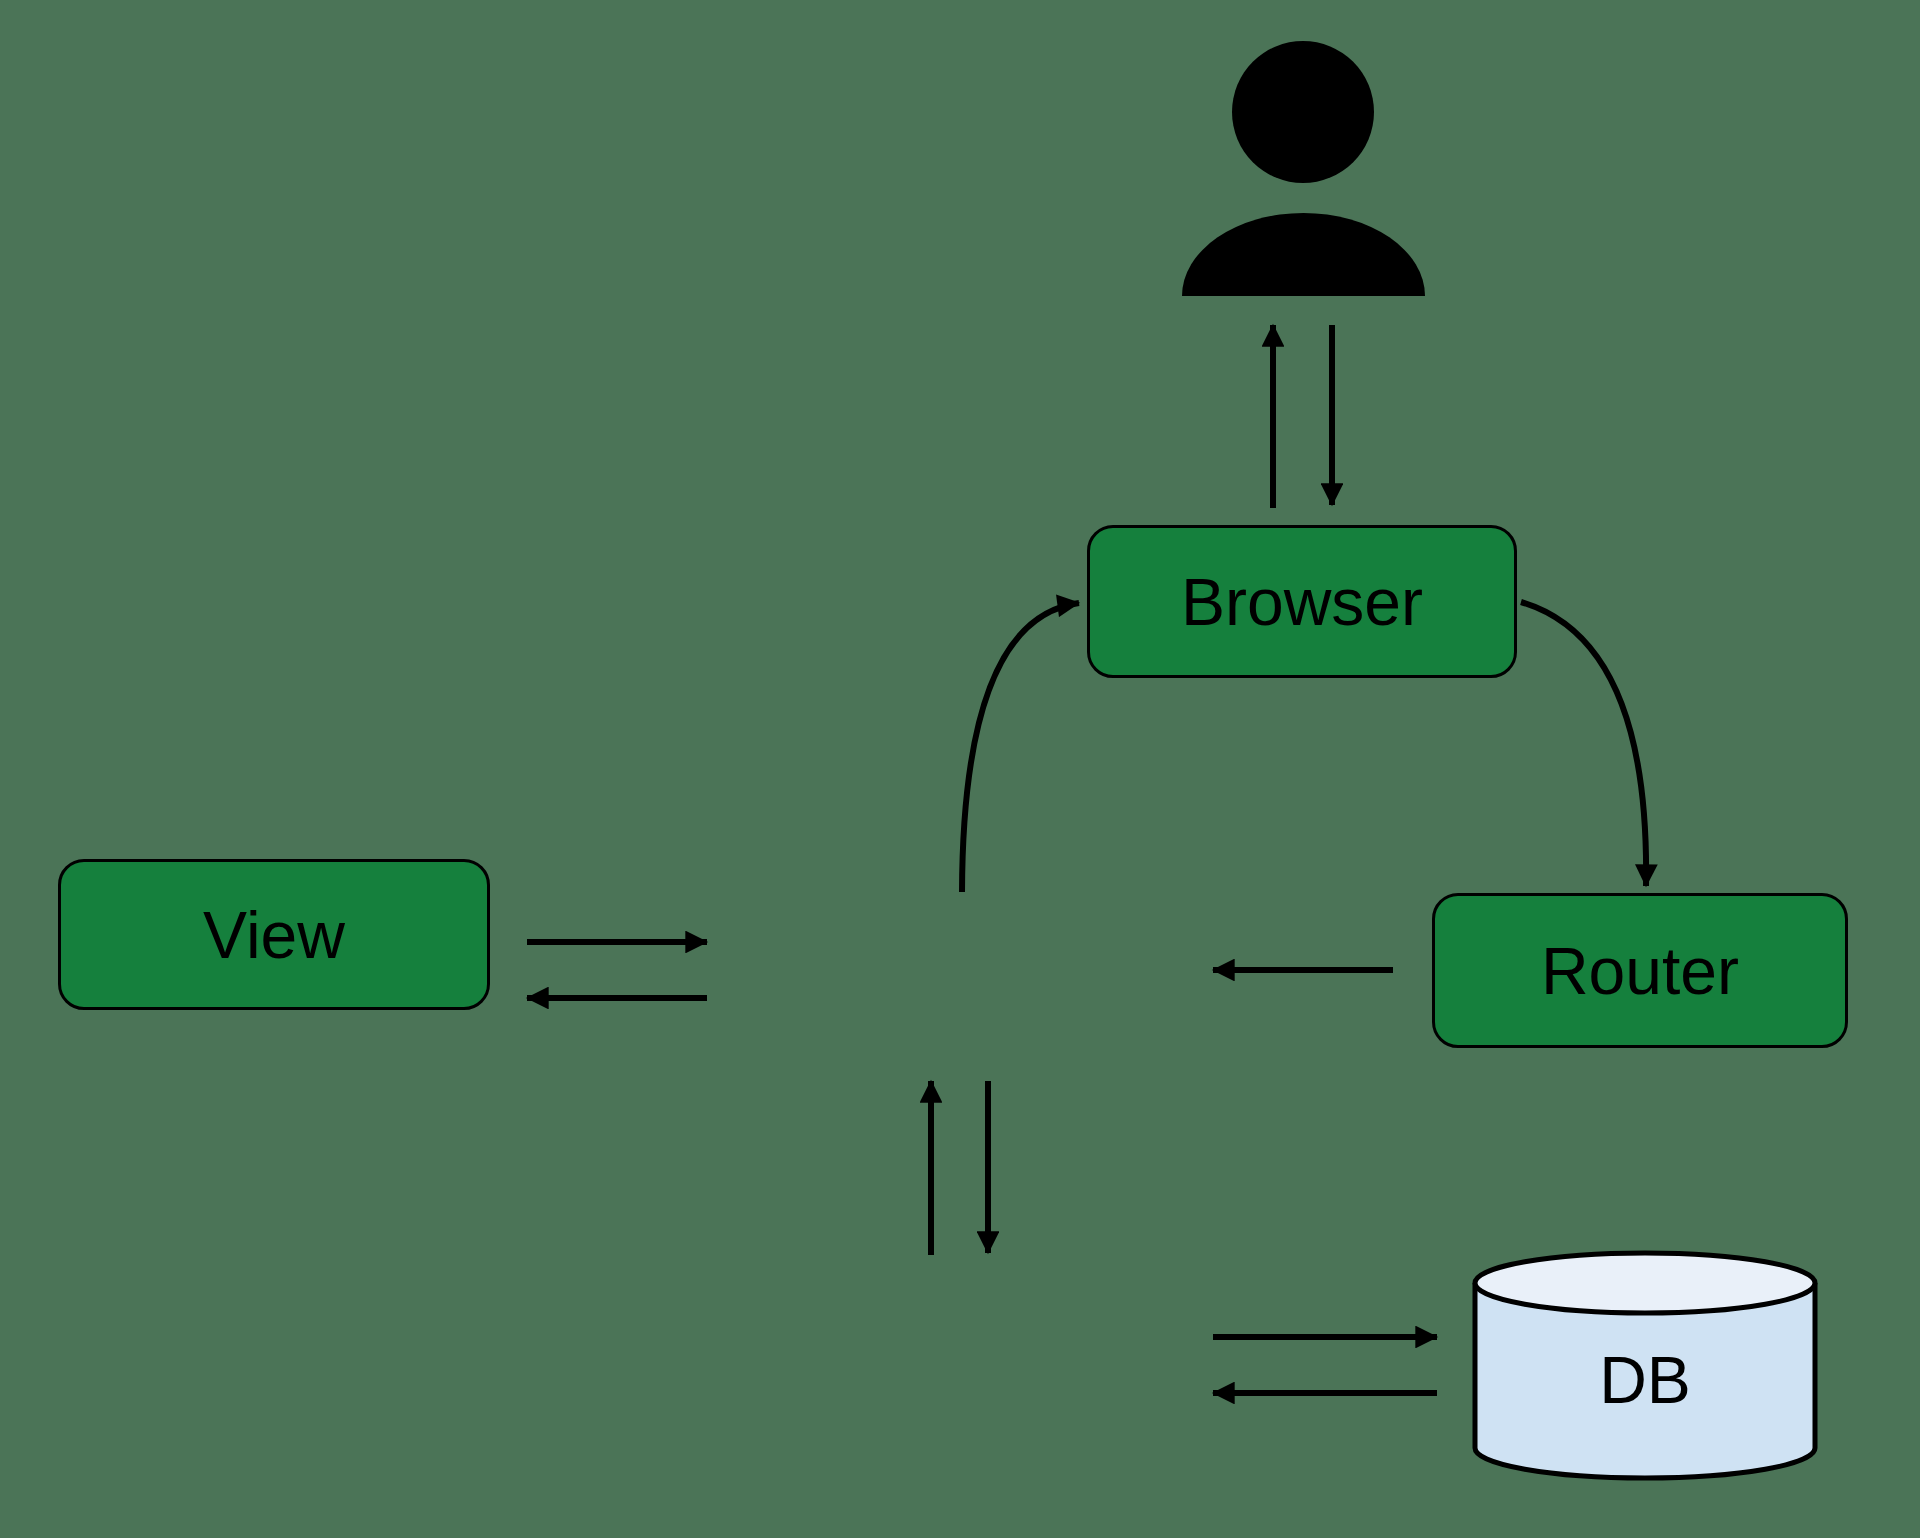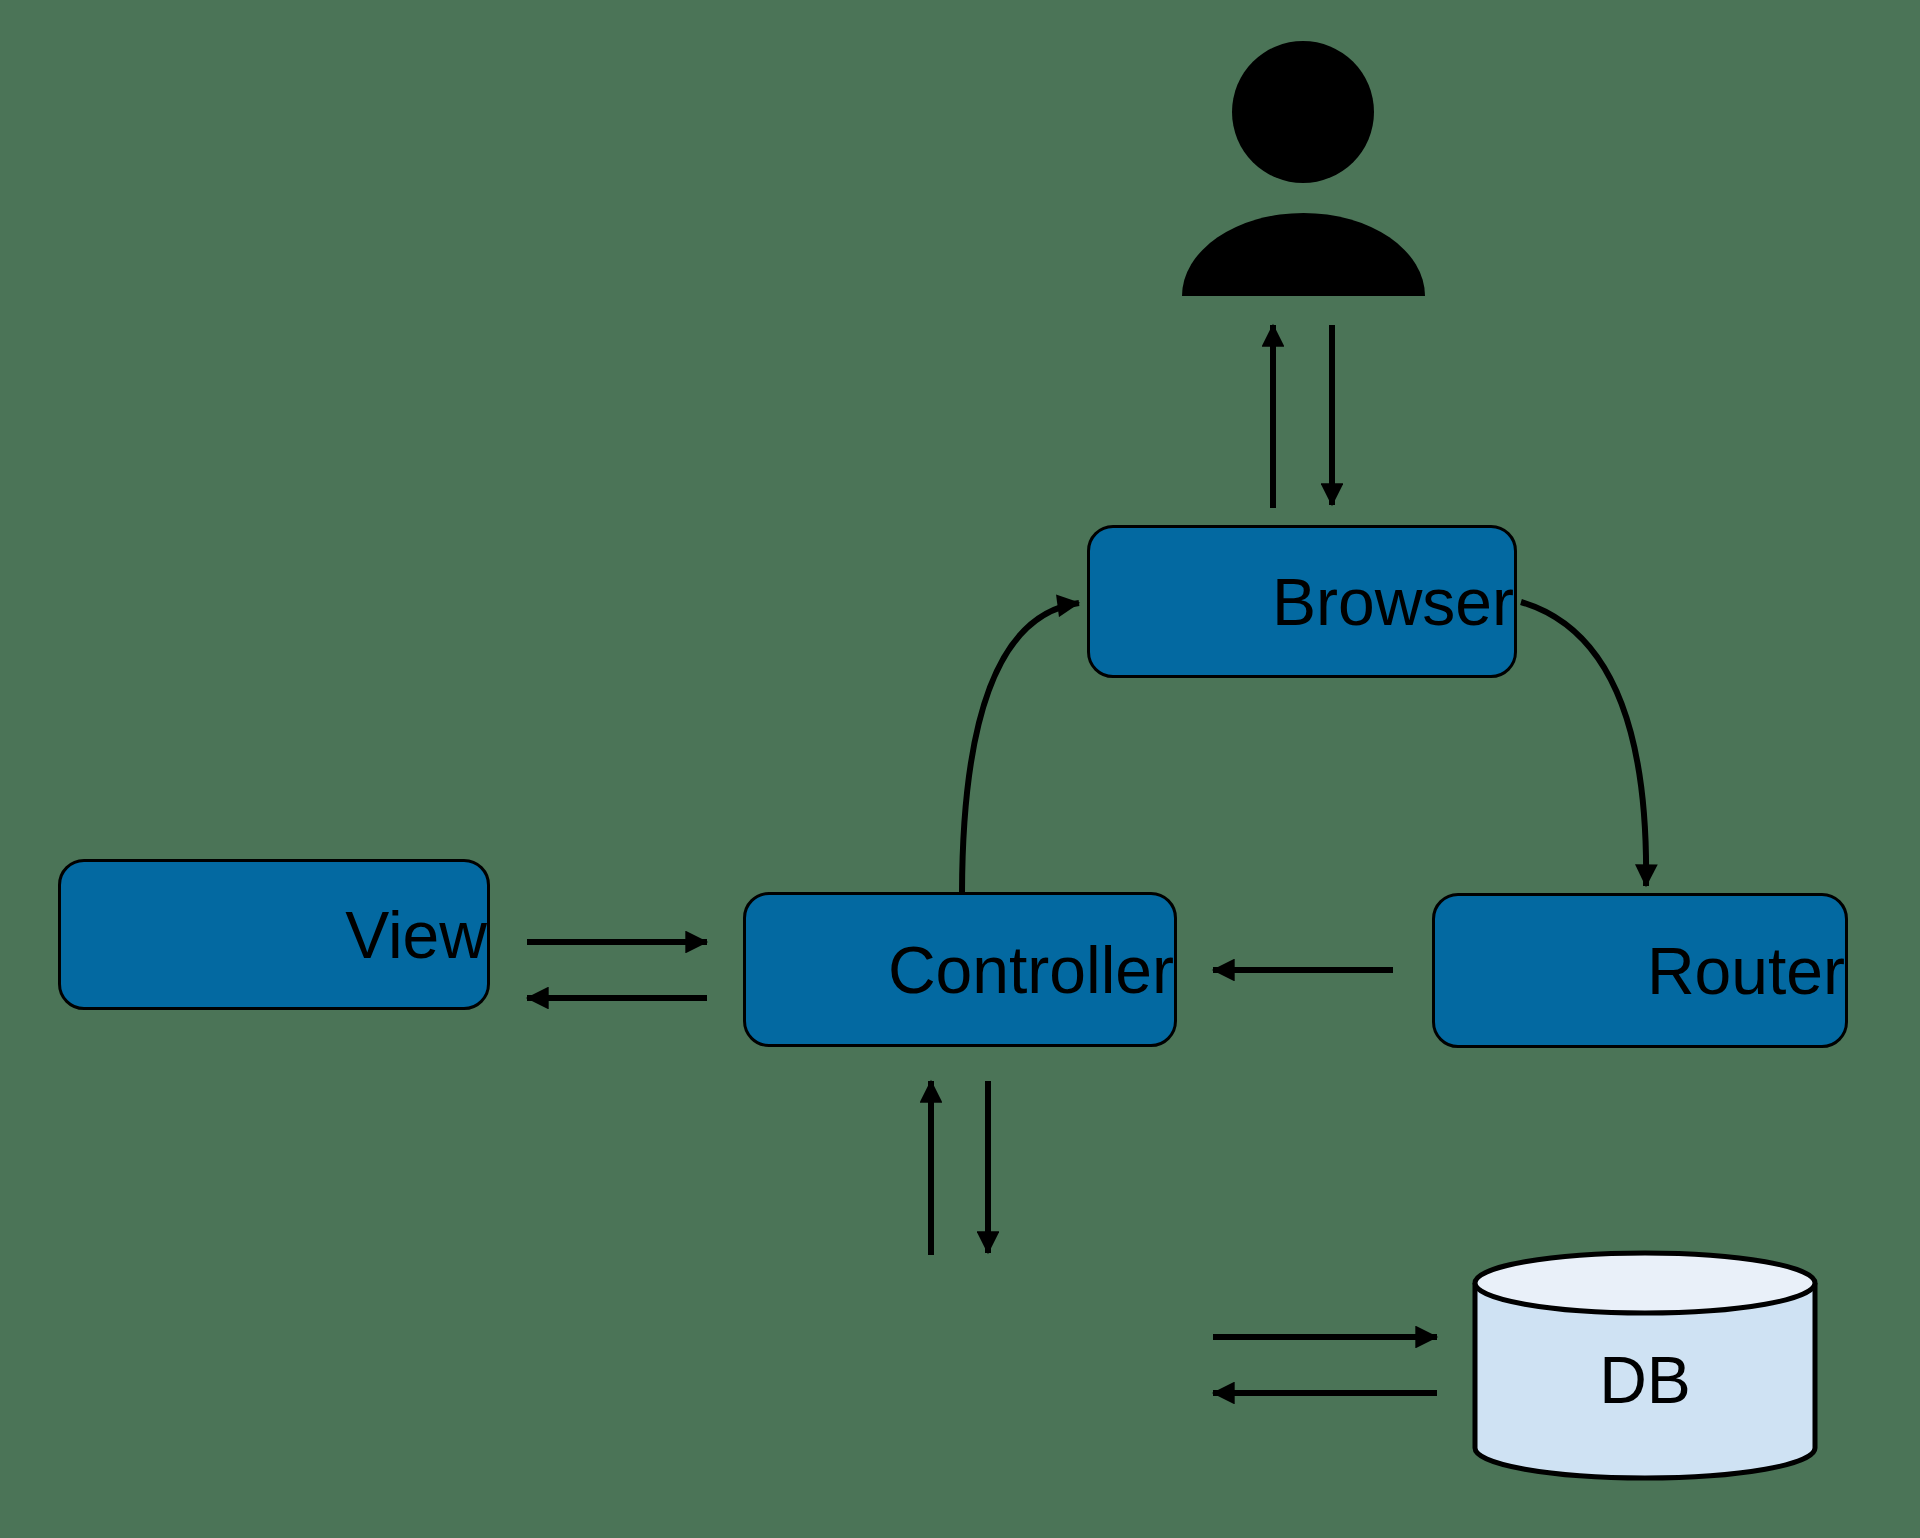--- a/index.html
+++ b/index.html
@@ -11,26 +11,26 @@
     font-family: "Liberation Sans", "DejaVu Sans", sans-serif;
     overflow: hidden;
   }
   #edges-svg {
     position: absolute;
     left: 0; top: 0;
     width: 1920px; height: 1538px;
   }
   .node {
     position: absolute;
-    background: #0369a1;
+    background: #15803d;
     border: 3px solid #000;
     border-radius: 26px;
     display: flex;
     align-items: center;
-    justify-content: flex-end;
+    justify-content: center;
     box-sizing: border-box;
   }
   .node span, .cyl-label span {
     font-size: 66px;
     color: #000;
     line-height: 1;
     white-space: nowrap;
   }
   .cyl-label {
     position: absolute;
@@ -81,23 +81,20 @@
   </svg>
 
   <div class="node" style="left:1087px; top:525px; width:430px; height:153px;">
     <span>Browser</span>
   </div>
 
   <div class="node" style="left:58px; top:859px; width:432px; height:151px;">
     <span>View</span>
   </div>
 
-  <div class="node" style="left:743px; top:892px; width:434px; height:155px;">
-    <span>Controller</span>
-  </div>
 
   <div class="node" style="left:1432px; top:893px; width:416px; height:155px;">
     <span>Router</span>
   </div>
 
 
   <div class="cyl-label" style="left:1475px; top:1320px; width:340px; height:120px;justify-content:center;">
     <span>DB</span>
   </div>
 

